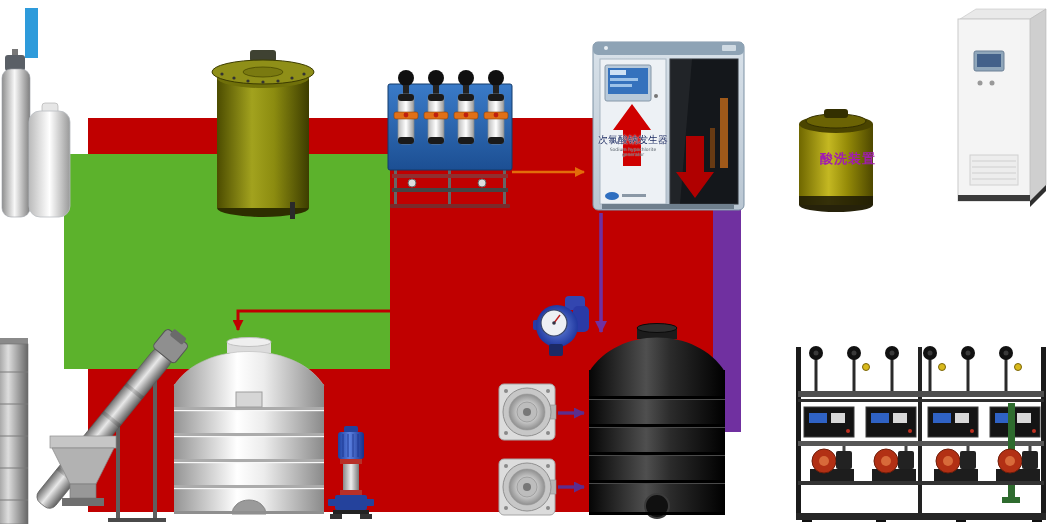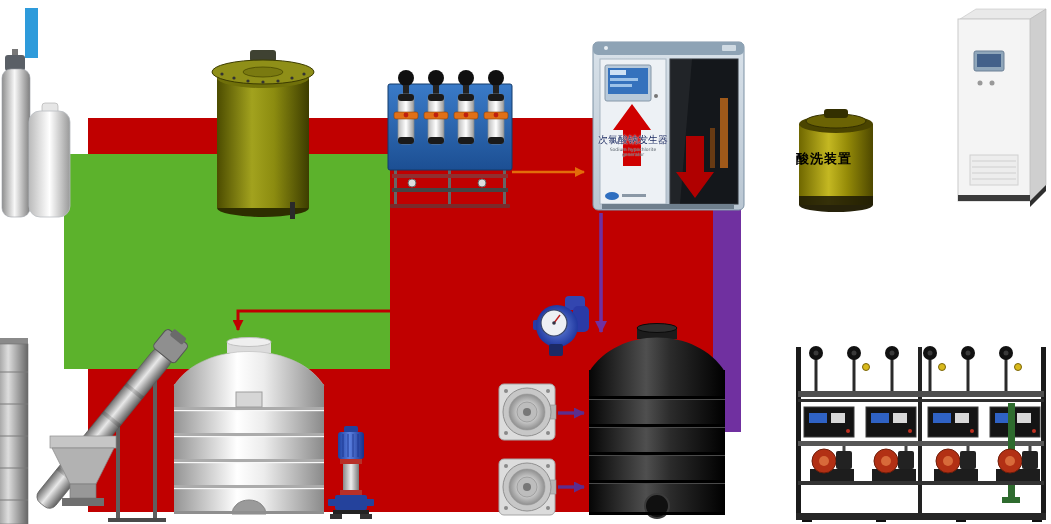--- a/index.html
+++ b/index.html
@@ -10,22 +10,22 @@
   #green-block  { left:64px;  top:154px; width:326px; height:215px; background:var(--green-block,#5cb22c); }
   #purple-block { left:713px; top:170px; width:28px;  height:262px; background:var(--purple-block,#7030a0); }
   .eq { position:absolute; z-index:10; }
   .eq svg { display:block; overflow:visible; }
   .arrows { position:absolute; left:0; top:0; z-index:40; pointer-events:none; }
   .overlay-label { position:absolute; z-index:5; line-height:1.15; }
   .gen-title { left:6px; top:96px; width:70px; text-align:left; font-size:10px; font-weight:normal;
                color:#16275f; text-shadow:0 0 2px rgba(255,255,255,.95), 0 0 1px #fff; }
   .gen-sub   { left:6px; top:109px; width:70px; text-align:center; font-size:4.5px; color:#4a5560;
                text-shadow:0 0 1px #fff; }
-  .acid-label{ left:0; top:44px; width:100%; text-align:left; font-size:13px; font-weight:bold;
-               color:#000000; letter-spacing:1px; }
+  .acid-label{ left:0; top:44px; width:100%; text-align:right; font-size:13px; font-weight:bold;
+               color:#a21caf; letter-spacing:1px; }
 </style>
 </head>
 <body>
 
 <div id="canvas">
 
   
   <svg width="0" height="0" aria-hidden="true">
     <defs>
       <linearGradient id="gWS" x1="0" y1="0" x2="1" y2="0">

